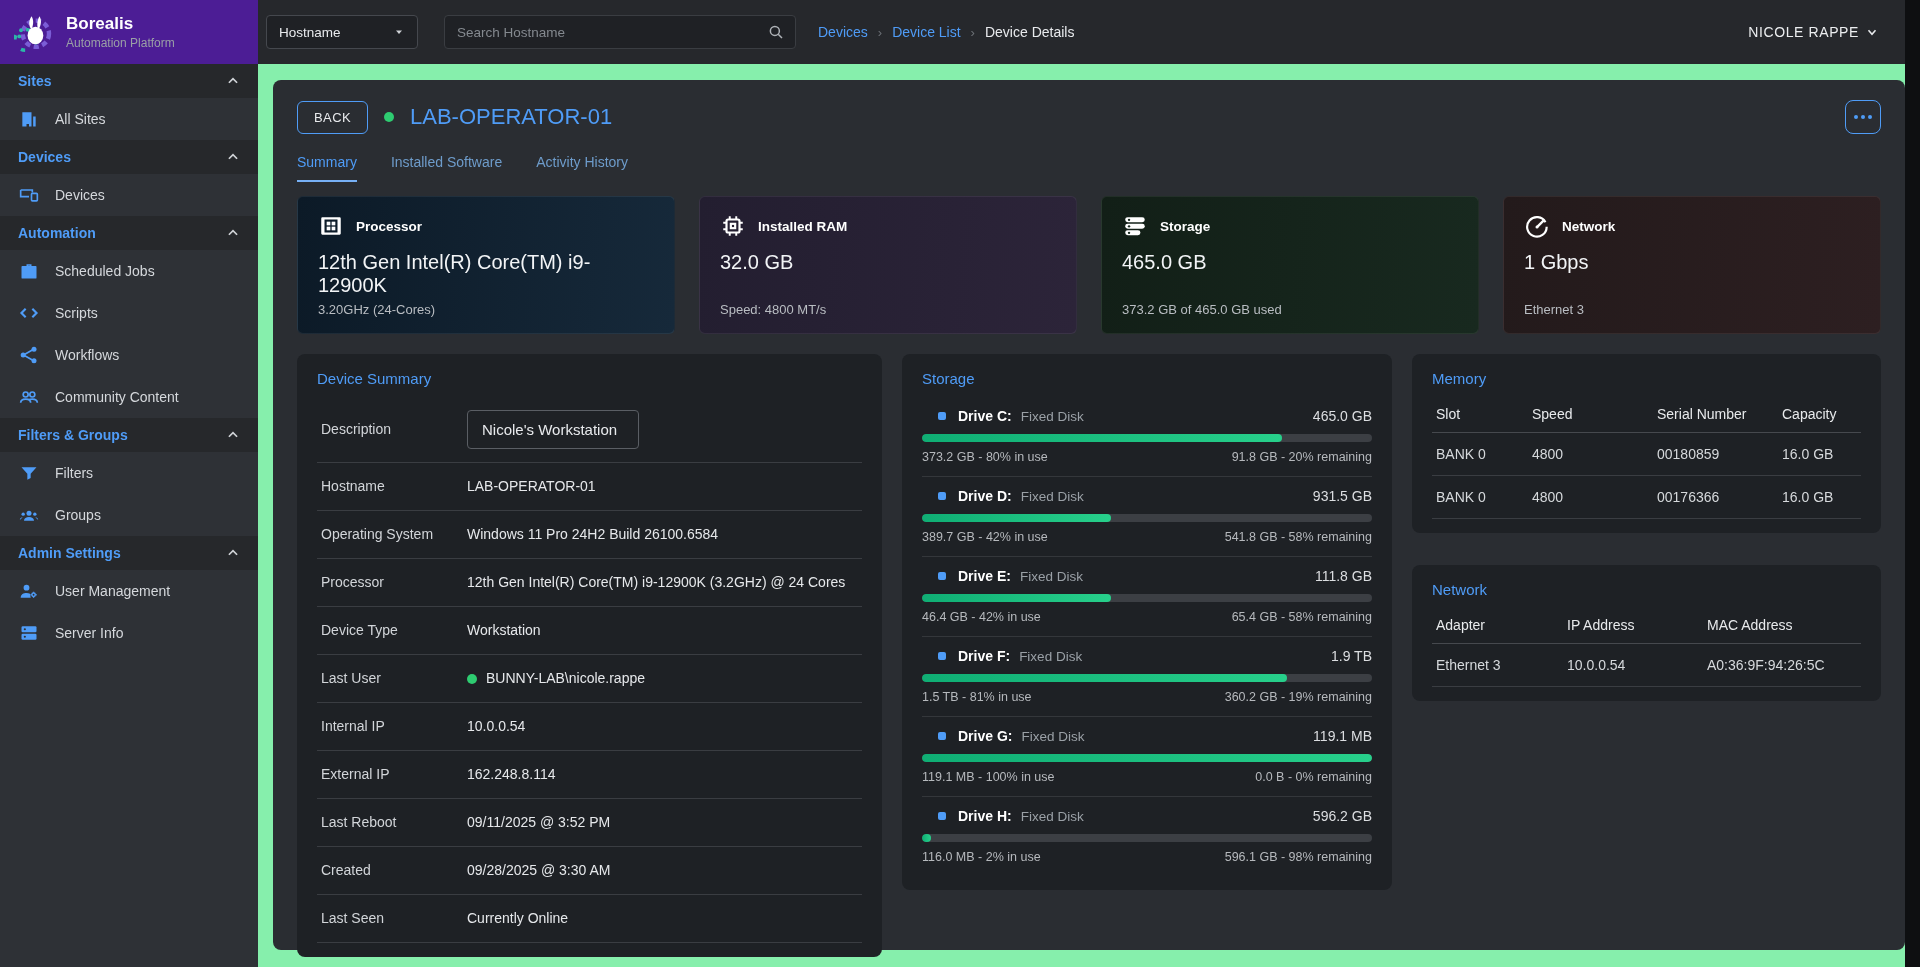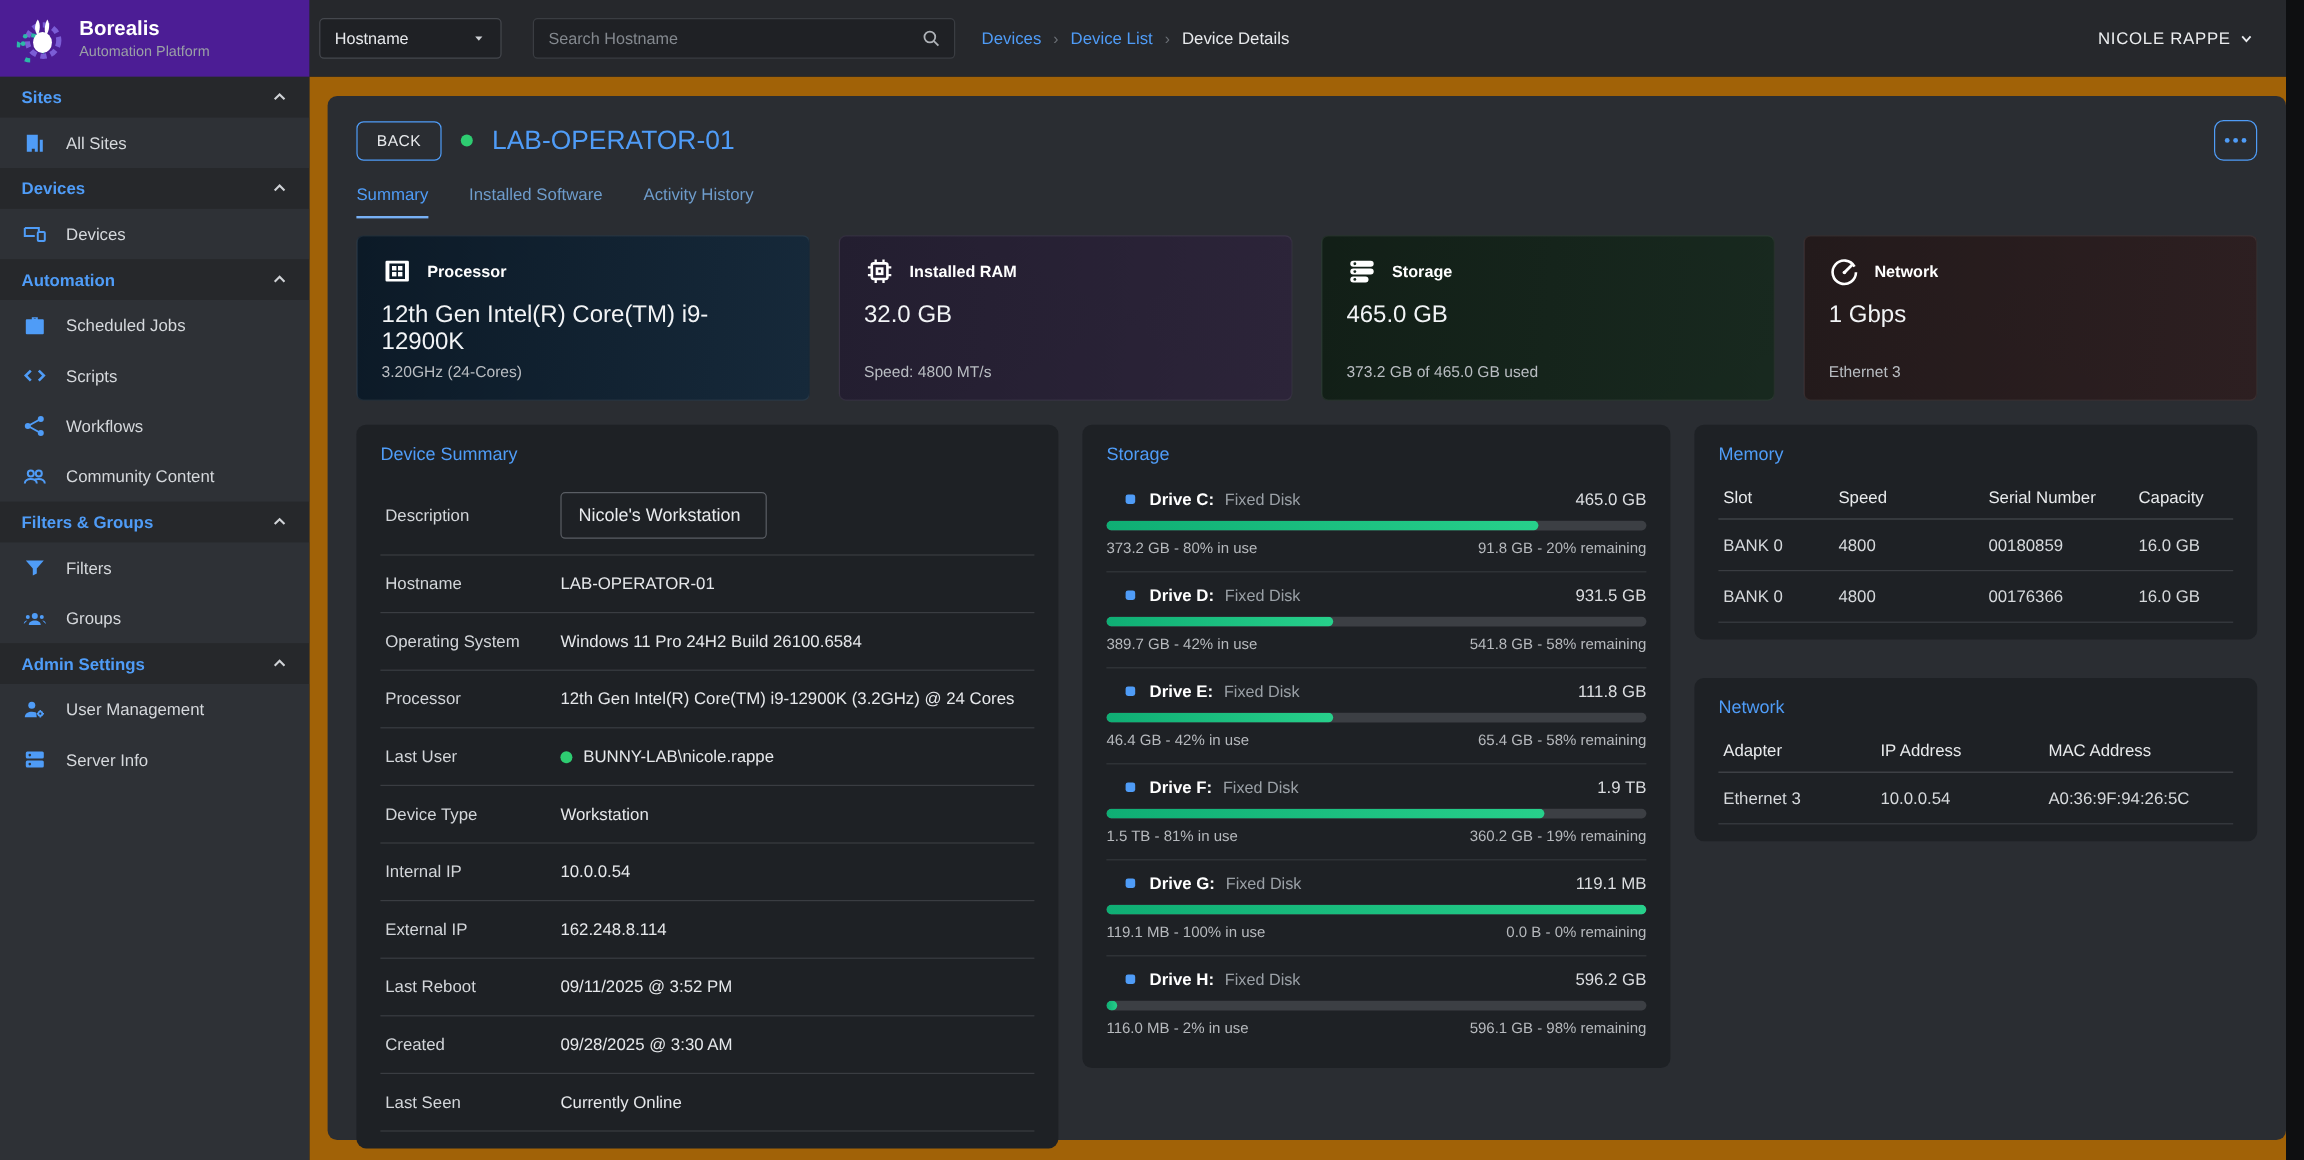--- a/index.html
+++ b/index.html
@@ -48,21 +48,21 @@
   .search-box input::placeholder { color:#84898f; }
   .breadcrumb { display:flex; align-items:center; gap:10px; margin-left:22px; font-size:14px; }
   .breadcrumb a { color:#4f9cf7; text-decoration:none; cursor:pointer; }
   .breadcrumb .sep { color:#6b6f75; font-size:13px; }
   .breadcrumb .current { color:#e8eaed; }
   .topbar-spacer { flex:1; }
   .user-menu { display:flex; align-items:center; gap:6px; cursor:pointer; }
   .user-menu .user-name { font-size:14px; color:#eceef0; letter-spacing:0.6px; }
 
   
-  .content { flex:1; background:#a16207; padding:16px 0 17px 15px; display:flex; min-height:0; }
+  .content { flex:1; background:#86efac; padding:16px 0 17px 15px; display:flex; min-height:0; }
   .card { flex:1; background:#2a2d32; border-radius:8px; padding:20px 24px; display:flex; flex-direction:column; min-width:0; }
 
   .card-header { display:flex; align-items:center; gap:16px; }
   .back-btn {
     background:transparent; border:1px solid #4f9cf7; border-radius:6px; color:#e8eaed;
     font-size:13px; padding:8px 16px; cursor:pointer; font-family:"Liberation Sans", sans-serif;
     letter-spacing:0.4px;
   }
   .status-dot { width:10px; height:10px; border-radius:50%; background:#2ecc71; }
   .device-title { font-size:22px; color:#4f9cf7; font-weight:normal; }
@@ -425,26 +425,26 @@
             </div>
             <div class="kv-row">
               <div class="kv-label">Operating System</div>
               <div class="kv-value">Windows 11 Pro 24H2 Build 26100.6584</div>
             </div>
             <div class="kv-row">
               <div class="kv-label">Processor</div>
               <div class="kv-value" style="max-width:390px;">12th Gen Intel(R) Core(TM) i9-12900K (3.2GHz) @ 24 Cores</div>
             </div>
             <div class="kv-row">
+              <div class="kv-label">Device Type</div>
+              <div class="kv-value">Workstation</div>
+            </div>
+            <div class="kv-row">
               <div class="kv-label">Last User</div>
               <div class="kv-value"><span class="inline-dot"></span><span>BUNNY-LAB\nicole.rappe</span></div>
-            </div>
-            <div class="kv-row">
-              <div class="kv-label">Device Type</div>
-              <div class="kv-value">Workstation</div>
             </div>
             <div class="kv-row">
               <div class="kv-label">Internal IP</div>
               <div class="kv-value">10.0.0.54</div>
             </div>
             <div class="kv-row">
               <div class="kv-label">External IP</div>
               <div class="kv-value">162.248.8.114</div>
             </div>
             <div class="kv-row">

